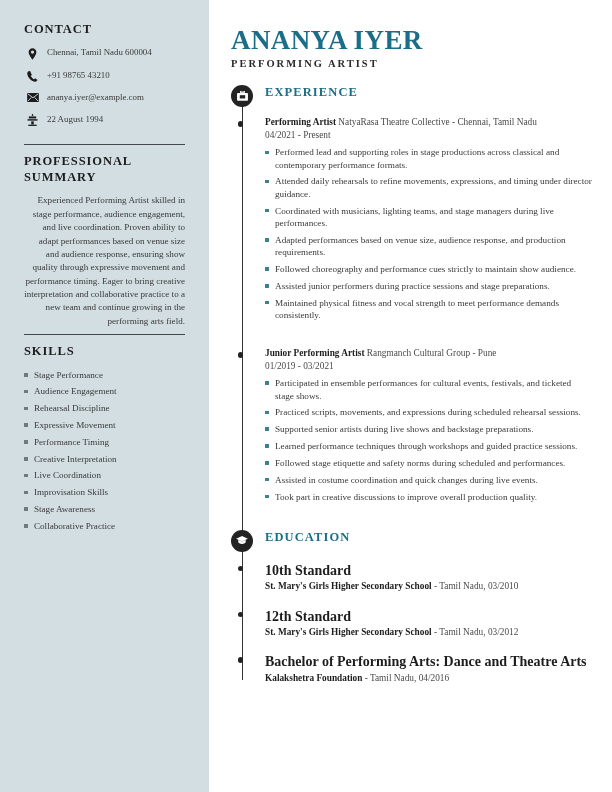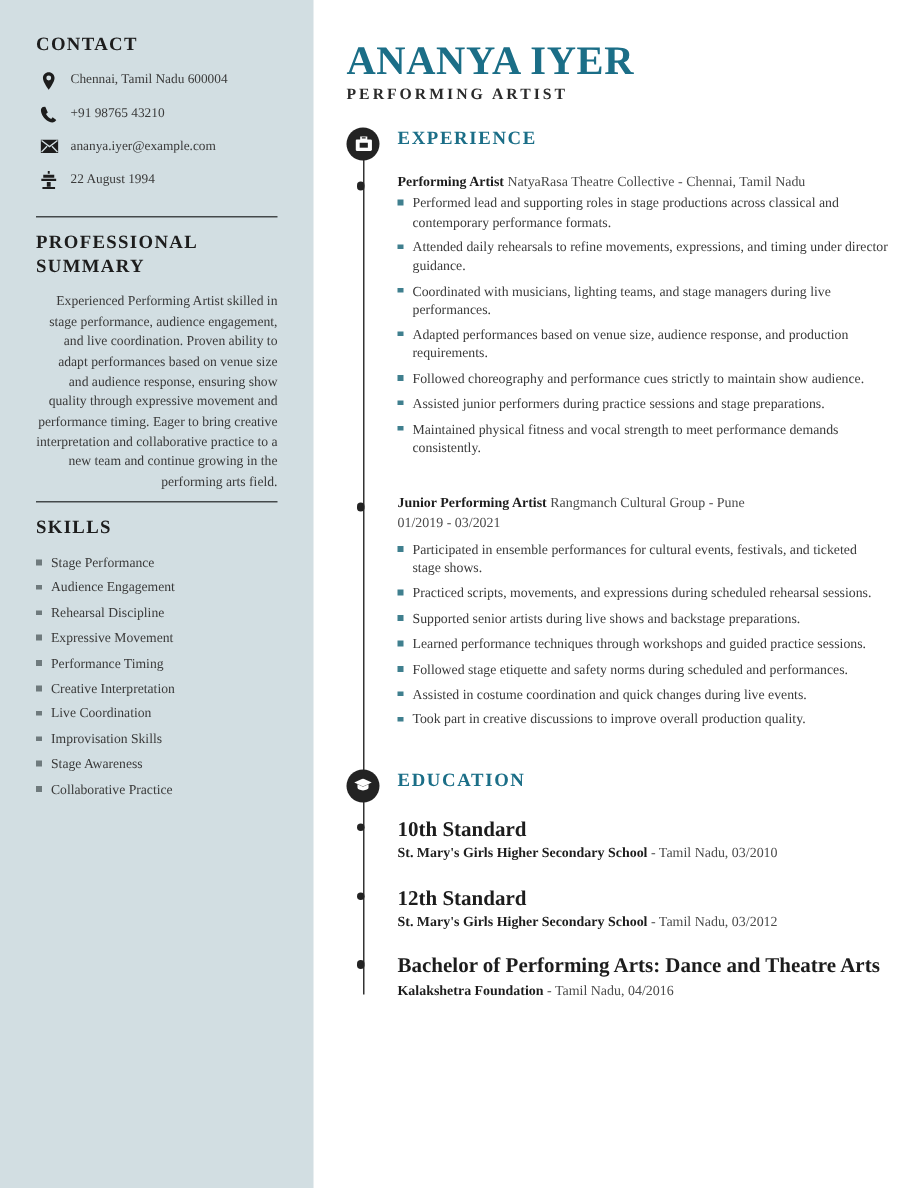--- a/index.html
+++ b/index.html
@@ -315,20 +315,21 @@
             </svg>
         </span>
         <span class="section-title">EXPERIENCE</span>
       </div>
 
       <div class="entry">
         <div class="entry-head">
           <span class="role">Performing Artist </span>
           <span>NatyaRasa Theatre Collective - Chennai, Tamil Nadu</span>
         </div>
+        <div class="entry-dates">04/2021 - Present</div>
         <ul class="bullets">
           <li>Performed lead and supporting roles in stage productions across classical and contemporary performance formats.</li>
           <li>Attended daily rehearsals to refine movements, expressions, and timing under director guidance.</li>
           <li>Coordinated with musicians, lighting teams, and stage managers during live performances.</li>
           <li>Adapted performances based on venue size, audience response, and production requirements.</li>
           <li>Followed choreography and performance cues strictly to maintain show audience.</li>
           <li>Assisted junior performers during practice sessions and stage preparations.</li>
           <li>Maintained physical fitness and vocal strength to meet performance demands consistently.</li>
         </ul>
       </div>

